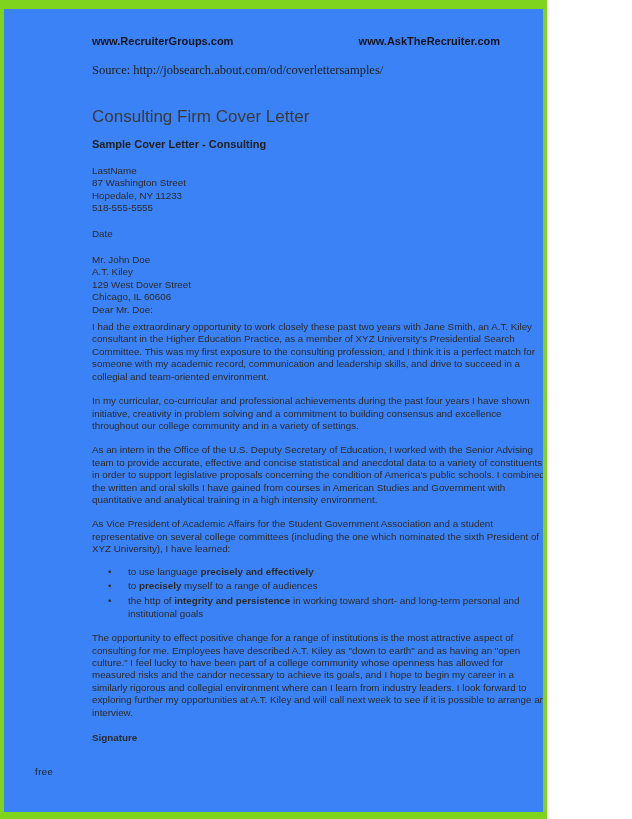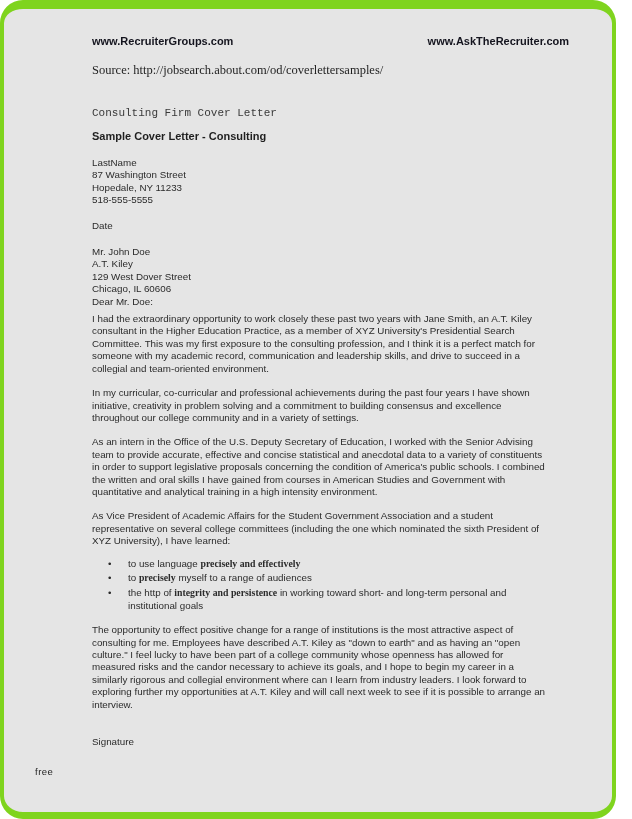--- a/index.html
+++ b/index.html
@@ -1,62 +1,61 @@
 <!DOCTYPE html>
 <html><head>
 <meta charset="utf-8">
 <style>
   html, body { margin: 0; padding: 0; background: #ffffff; }
   .page {
-    width: 616px; height: 819px;
+    width: 547px; height: 819px;
     box-sizing: border-box;
-    background: #e5e5e5;
+    background: #3b82f6;
     border-top: 9px solid #7fd41e;
     border-bottom: 7px solid #7fd41e;
     border-left: 4px solid #7fd41e;
     border-right: 4px solid #7fd41e;
     position: relative;
     overflow: hidden;
     font-family: "Liberation Sans", sans-serif;
     color: #2d2d2d;
-    border-radius: 23px;
   }
   .header-row {
     display: flex; justify-content: space-between; align-items: flex-start;
     padding-top: 26px; margin-left: 88px; margin-right: 43px;
     font-size: 11px; font-weight: bold; color: #14141e;
   }
   .source-line {
     margin: 16px 0 0 88px;
     font-family: "Liberation Serif", serif;
     font-size: 12.5px; color: #1f1f1f;
   }
   .doc-title {
     margin: 29px 0 0 88px;
-    font-size: 11px; font-weight: normal; color: #3a3a3a; font-family: Liberation Mono, monospace;
+    font-size: 17px; font-weight: normal; color: #3a3a3a;
   }
   .doc-subtitle {
     margin: 11px 0 0 88px;
     font-size: 11px; font-weight: bold; color: #1f1f1f;
   }
   .block {
     margin-left: 88px; width: 454px;
     font-size: 9.8px; line-height: 12.4px; color: #2b2b2b;
   }
   .sender-block { margin-top: 15px; }
   .date-line { margin-top: 13px; }
   .recipient-block { margin-top: 14px; }
   .para { margin-top: 12px; }
   .para.first-after-salutation { margin-top: 5px; }
   .bullets { margin-top: 10px; }
   .bullet-row { display: flex; margin-top: 2.5px; }
   .bullet-dot { flex: none; width: 20px; margin-left: 16px; text-align: left; }
   .bullet-text { flex: 1; }
-  b, .bold { font-weight: bold; font-family: Liberation Serif, serif; }
-  .signature-line { margin-top: 25px; }
+  b, .bold { font-weight: bold; }
+  .signature-line { margin-top: 13px; font-weight: bold; }
   .watermark {
     position: absolute; left: 31px; top: 757px;
     font-size: 9.5px; color: #1f1f1f; letter-spacing: 0.5px; text-align: center;
   }
   .addr-line { display: block; }
 </style>
 </head>
 <body>
 
 <div class="page">

